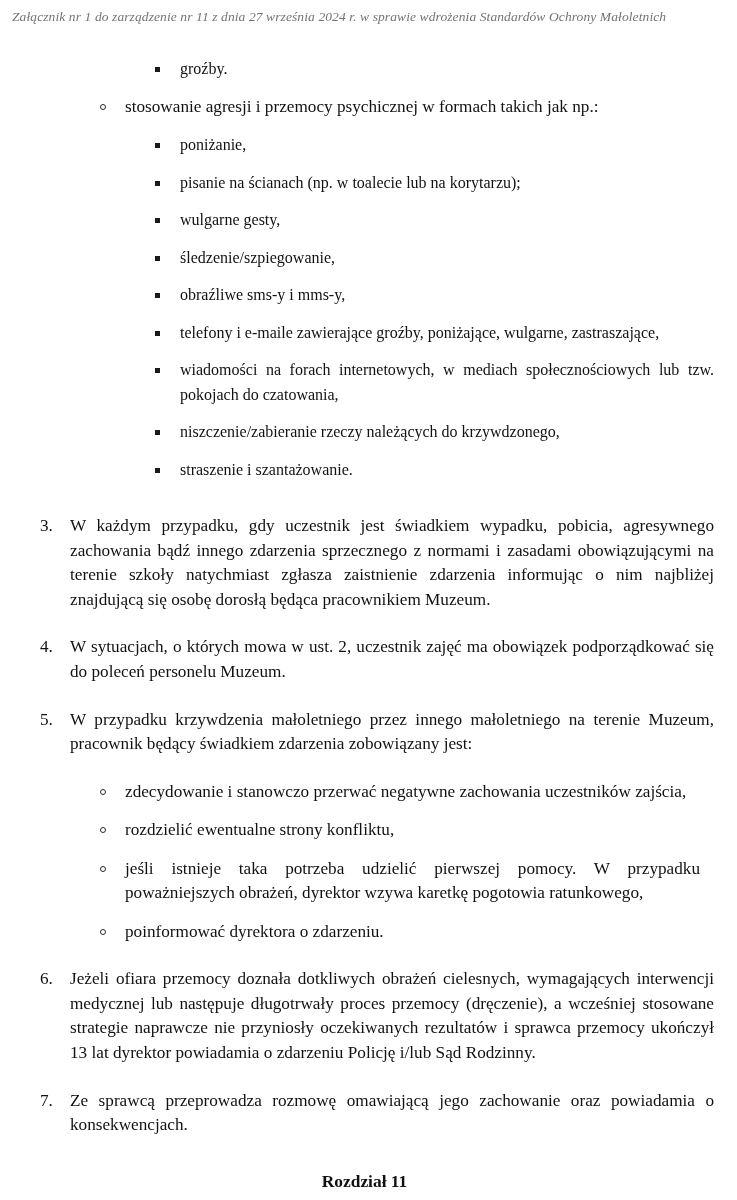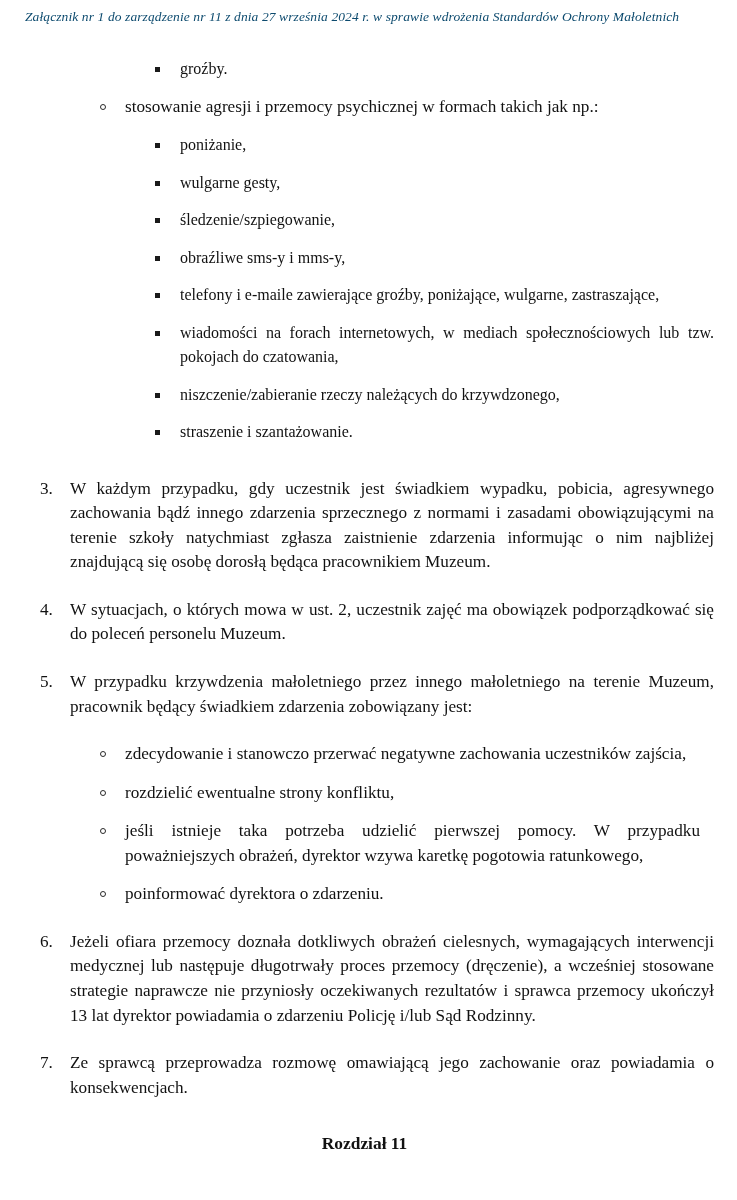--- a/index.html
+++ b/index.html
@@ -17,28 +17,28 @@
     background: #ffffff;
     color: #111111;
     font-family: "Liberation Serif", "DejaVu Serif", serif;
     overflow: hidden;
     box-sizing: border-box;
   }
 
   
   .doc-header {
     position: absolute;
-    left: 25px;
+    left: 12px;
     top: 8px;
     width: 680px;
     font-style: italic;
     font-size: 13.5px;
     line-height: 17px;
     letter-spacing: 0.1px;
-    color: #0c4a6e;
+    color: #737373;
     white-space: nowrap;
   }
 
   
   .body-flow {
     position: absolute;
     left: 0;
     top: 57px;
     width: 737px;
   }
@@ -158,20 +158,23 @@
 
     <div class="ci-item">
       <span>stosowanie agresji i przemocy psychicznej w formach takich jak np.:</span>
     </div>
 
     <ul class="sq-list">
       <li class="sq-item">
         <span>poniżanie,</span>
       </li>
       <li class="sq-item">
+        <span>pisanie na ścianach (np. w toalecie lub na korytarzu);</span>
+      </li>
+      <li class="sq-item">
         <span>wulgarne gesty,</span>
       </li>
       <li class="sq-item">
         <span>śledzenie/szpiegowanie,</span>
       </li>
       <li class="sq-item">
         <span>obraźliwe sms-y i mms-y,</span>
       </li>
       <li class="sq-item">
         <span>telefony i e-maile zawierające groźby, poniżające, wulgarne, zastraszające,</span>

